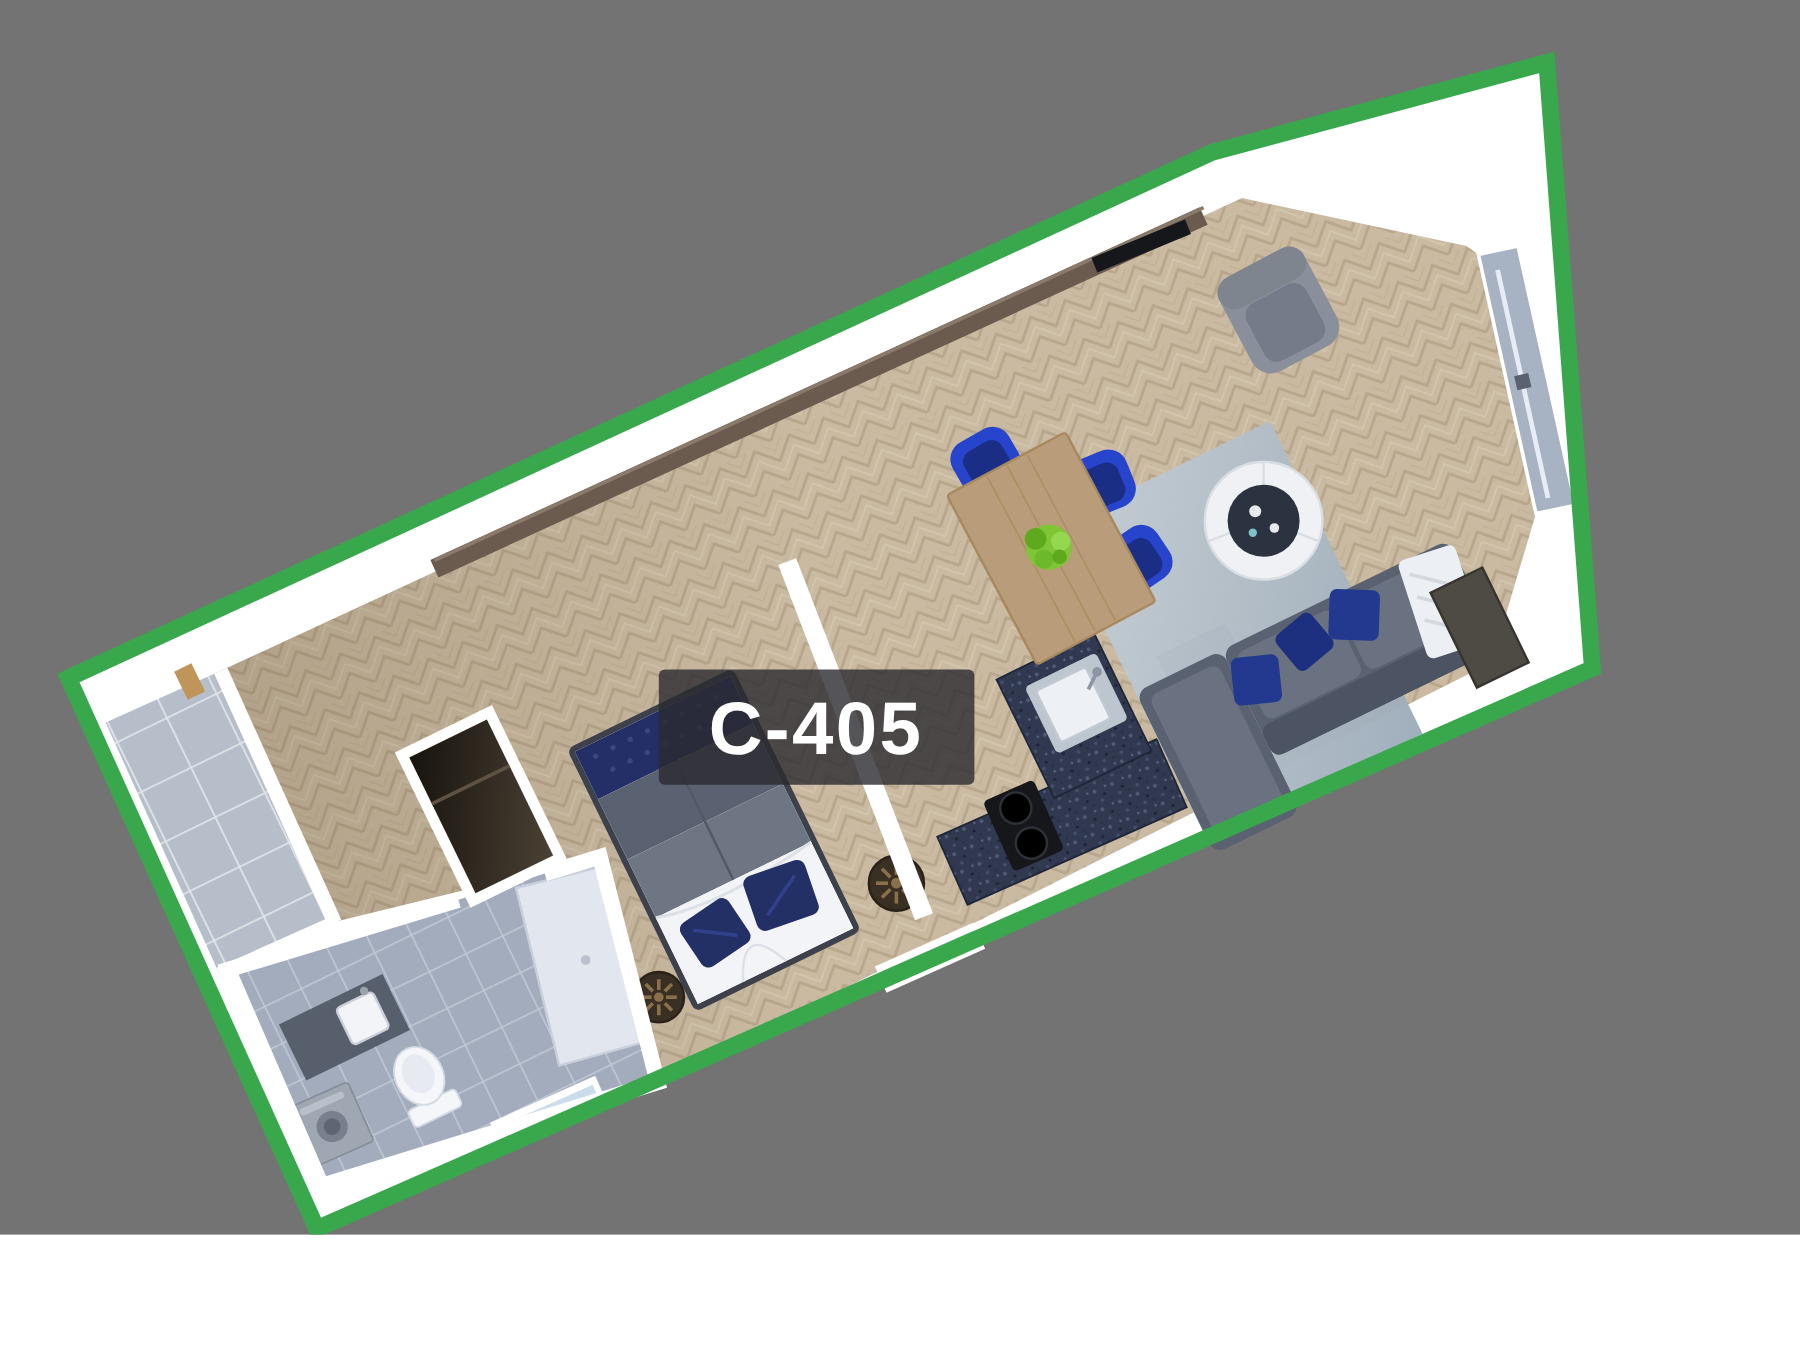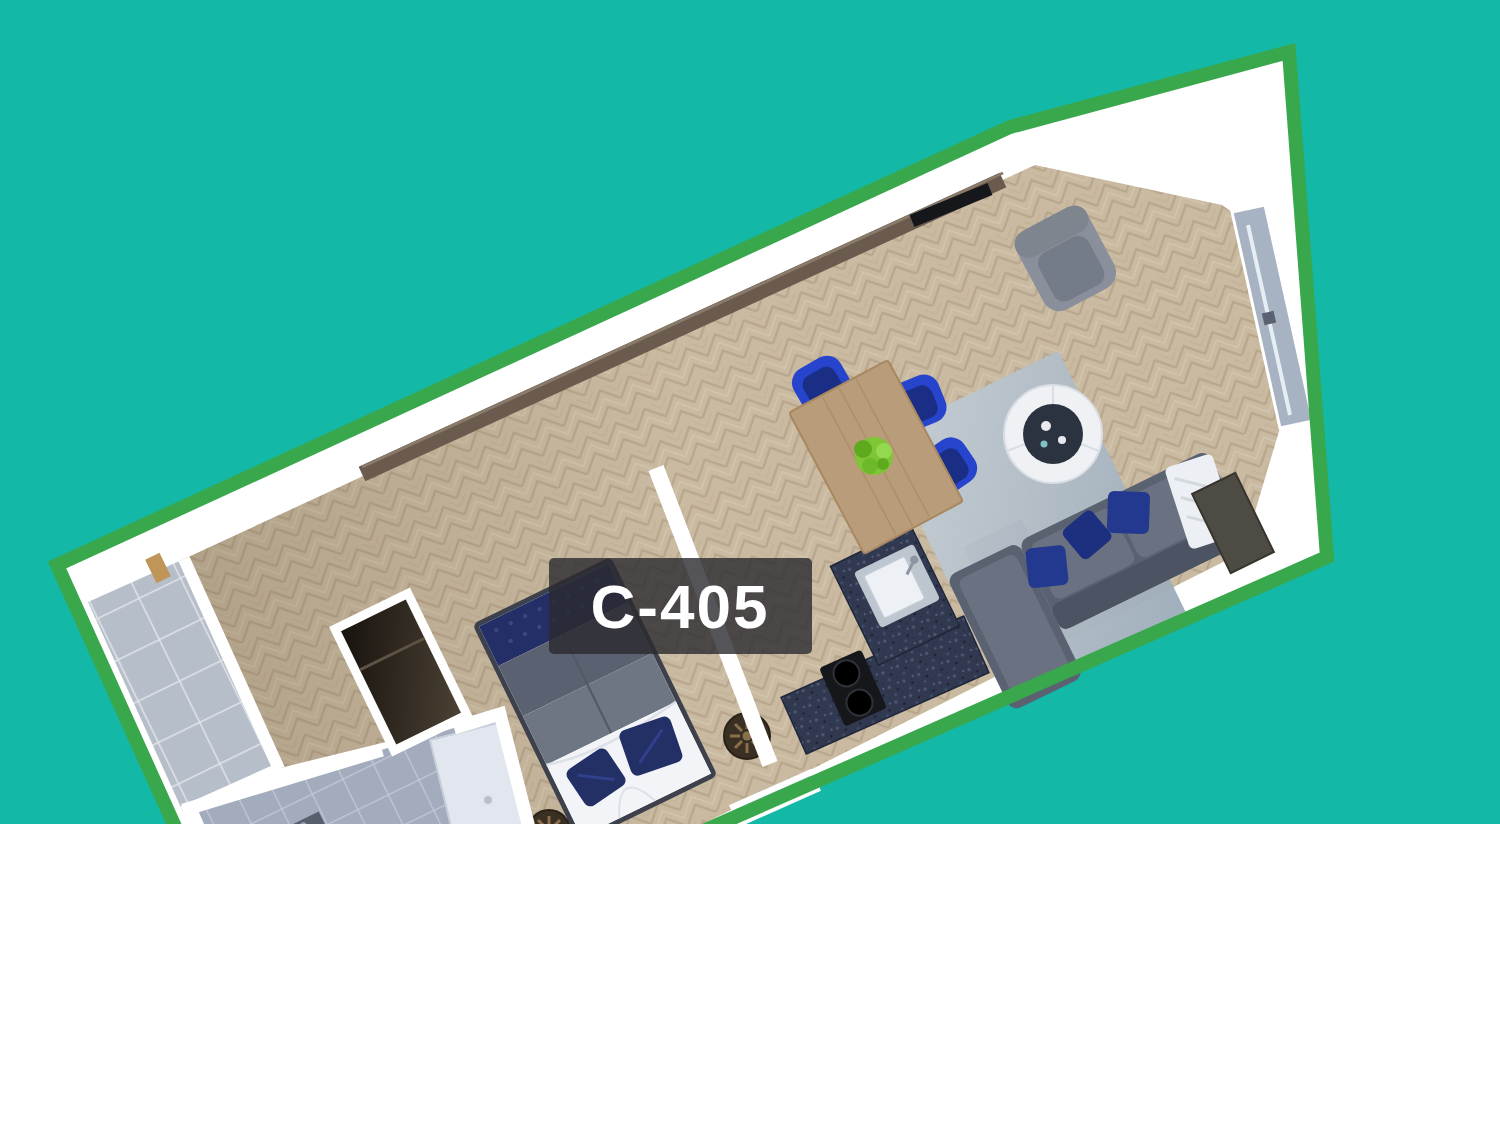--- a/index.html
+++ b/index.html
@@ -1,16 +1,16 @@
 <!DOCTYPE html>
 <html><head>
 <meta charset="utf-8">
 <style>
   html,body{margin:0;padding:0;background:#ffffff;}
-  .stage{position:relative;width:1500px;height:824px;background:#14b8a6;overflow:hidden;
+  .stage{position:relative;width:1500px;height:1029px;background:#737373;overflow:hidden;
          font-family:"Liberation Sans", sans-serif;text-decoration:underline;}
   .stage svg{position:absolute;left:0;top:0;}
   .unit-label-text{font-family:"Liberation Sans", sans-serif;font-weight:bold;font-size:62px;
                    letter-spacing:2px;fill:#ffffff;}
 </style>
 </head>
 <body>
 
 <div class="stage">
 <svg width="1500" height="1127" viewBox="0 0 1500 1127" aria-label="floor plan">

